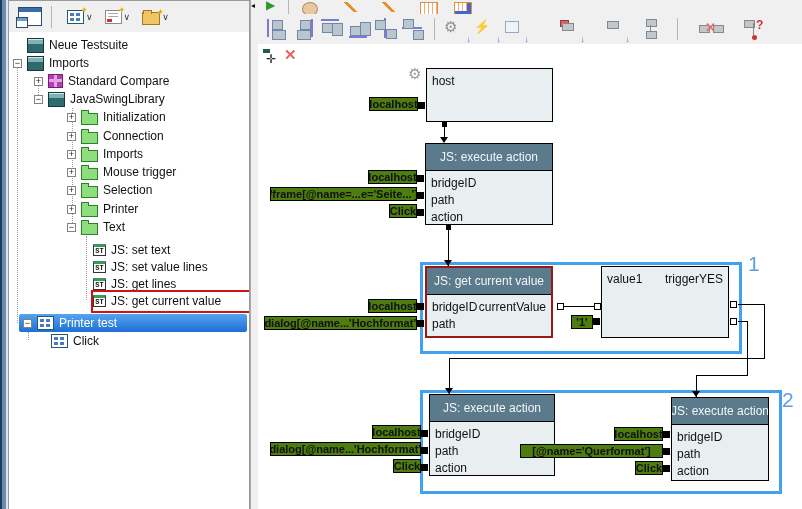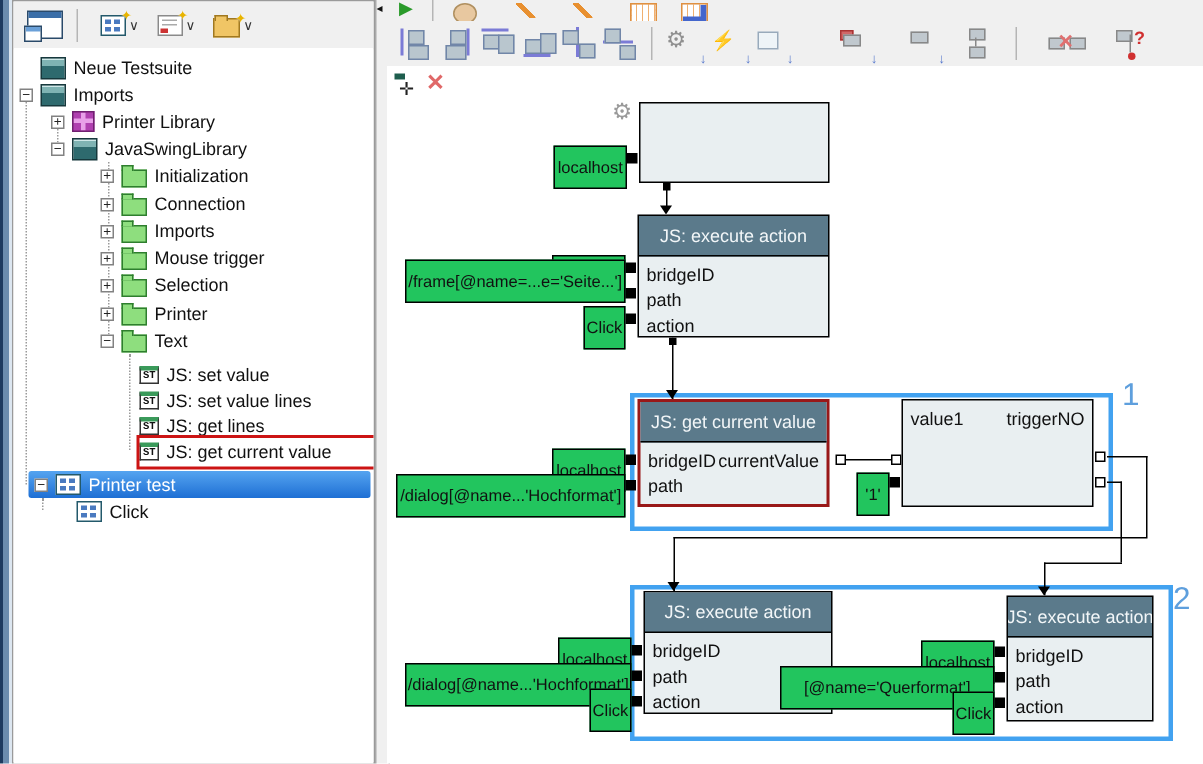--- a/index.html
+++ b/index.html
@@ -83,23 +83,23 @@
   .grp{position:absolute;border:3px solid #42a2f0}
   .grp-lbl{position:absolute;color:#5e9fdd;font-size:21px}
   .blk{position:absolute;border:1px solid #000;background:#e9eff1;box-sizing:border-box}
   .blk .hd{height:26px;background:#5b7a8b;color:#f2f6f8;font-size:12px;display:flex;
        align-items:center;justify-content:center;border-bottom:1px solid #000;white-space:nowrap;overflow:hidden}
   .blk .hd.small{font-size:11px}
   .blk .bd{padding-top:3px}
   .brow{height:17px;display:flex;align-items:center;justify-content:space-between;
        padding:0 5px;font-size:12px}
   .sel-red{border:2px solid #991818}
-  .vbox{position:absolute;box-sizing:border-box;background:#22c55e;border:1px solid #000;
-       font-size:11px;font-weight:normal;display:flex;align-items:center;justify-content:center;
-       white-space:nowrap;overflow:hidden;height:29px}
+  .vbox{position:absolute;box-sizing:border-box;background:#4d7c0f;border:1px solid #000;
+       font-size:11px;font-weight:bold;display:flex;align-items:center;justify-content:center;
+       white-space:nowrap;overflow:hidden;height:14px}
   .pin{position:absolute;width:7px;height:7px;background:#000}
   .pino{position:absolute;width:7px;height:7px;background:#fff;border:1px solid #000;box-sizing:border-box}
   .stb{position:absolute;width:5px;height:5px;background:#000}
   .wh{position:absolute;height:1px;background:#000}
   .wv{position:absolute;width:1px;background:#000}
   .adown{position:absolute;width:0;height:0;border-left:4px solid transparent;
        border-right:4px solid transparent;border-top:6px solid #000}
   .gear-ico{position:absolute;font-size:15px;color:#9a9a9a}
   .move-ico{position:absolute;font-size:12px;color:#222}
   .move-ico::before{content:"";position:absolute;left:-3px;top:-3px;width:7px;height:4px;background:#1e5e4e}
@@ -150,21 +150,21 @@
       <span class="lbl">Neue Testsuite</span>
     </div>
     <div class="trow" style="left:4px;top:22px">
       <span class="exp">−</span>
       <span class="ico-suite"></span>
       <span class="lbl">Imports</span>
     </div>
     <div class="trow" style="left:25px;top:40px">
       <span class="exp">+</span>
       <span class="ico-gift"></span>
-      <span class="lbl">Printer Library</span>
+      <span class="lbl">Standard Compare</span>
     </div>
     <div class="trow" style="left:25px;top:58px">
       <span class="exp">−</span>
       <span class="ico-suite"></span>
       <span class="lbl">JavaSwingLibrary</span>
     </div>
     <div class="trow" style="left:58px;top:76px">
       <span class="exp">+</span>
       <span class="ico-folder"></span>
       <span class="lbl">Initialization</span>
@@ -194,21 +194,21 @@
       <span class="ico-folder"></span>
       <span class="lbl">Printer</span>
     </div>
     <div class="trow" style="left:58px;top:186px">
       <span class="exp">−</span>
       <span class="ico-folder"></span>
       <span class="lbl">Text</span>
     </div>
     <div class="trow" style="left:84px;top:209px">
       <span class="ico-st">ST</span>
-      <span class="lbl">JS: set value</span>
+      <span class="lbl">JS: set text</span>
     </div>
     <div class="trow" style="left:84px;top:226px">
       <span class="ico-st">ST</span>
       <span class="lbl">JS: set value lines</span>
     </div>
     <div class="trow" style="left:84px;top:243px">
       <span class="ico-st">ST</span>
       <span class="lbl">JS: get lines</span>
     </div>
     <div class="trow" style="left:84px;top:260px">
@@ -341,40 +341,45 @@
 
   <div class="wh" style="left:480px;top:277px;width:10px"></div>
   <div class="wv" style="left:489px;top:277px;height:54px"></div>
   <div class="wh" style="left:438px;top:331px;width:52px"></div>
   <div class="wv" style="left:438px;top:331px;height:22px"></div>
   <div class="adown" style="left:434px;top:347px"></div>
 
   <div class="wh" style="left:305px;top:262px;width:33px"></div>
 
   <div class="blk" style="left:168px;top:24px;width:127px;height:54px">
+    <div class="bd">
+      <div class="brow">
+          <span>host</span>
+        </div>
+    </div>
   </div>
   <div class="vbox" style="left:111px;top:53px;width:49px">localhost</div>
   <div class="pin" style="left:160px;top:58px"></div>
 
   <div class="blk" style="left:167px;top:99px;width:128px;height:82px">
     <div class="hd">JS: execute action</div>
     <div class="bd">
       <div class="brow">
           <span>bridgeID</span>
         </div>
       <div class="brow">
           <span>path</span>
         </div>
       <div class="brow">
           <span>action</span>
         </div>
     </div>
   </div>
   <div class="vbox" style="left:110px;top:126px;width:49px">localhost</div>
-  <div class="vbox" style="left:12px;top:129px;width:147px">/frame[@name=...e='Seite...']</div>
+  <div class="vbox" style="left:12px;top:143px;width:147px">/frame[@name=...e='Seite...']</div>
   <div class="vbox" style="left:131px;top:160px;width:28px">Click</div>
   <div class="pin" style="left:159px;top:131px"></div>
   <div class="pin" style="left:159px;top:148px"></div>
   <div class="pin" style="left:159px;top:165px"></div>
 
   <div class="blk sel-red" style="left:167px;top:222px;width:128px;height:72px">
     <div class="hd">JS: get current value</div>
     <div class="bd">
       <div class="brow">
         <span>bridgeID</span>
@@ -389,21 +394,21 @@
   <div class="vbox" style="left:6px;top:272px;width:153px">/dialog[@name...'Hochformat']</div>
   <div class="pin" style="left:159px;top:259px"></div>
   <div class="pin" style="left:159px;top:276px"></div>
   <div class="pino" style="left:299px;top:259px"></div>
   <div class="pino" style="left:336px;top:259px"></div>
 
   <div class="blk" style="left:343px;top:222px;width:128px;height:72px">
     <div class="bd">
       <div class="brow">
         <span>value1</span>
-        <span>triggerNO</span>
+        <span>triggerYES</span>
       </div>
     </div>
   </div>
   <div class="vbox" style="left:313px;top:271px;width:22px">'1'</div>
   <div class="pin" style="left:335px;top:274px"></div>
   <div class="pino" style="left:472px;top:257px"></div>
   <div class="pino" style="left:472px;top:274px"></div>
 
   <div class="blk" style="left:171px;top:350px;width:126px;height:82px">
     <div class="hd">JS: execute action</div>

